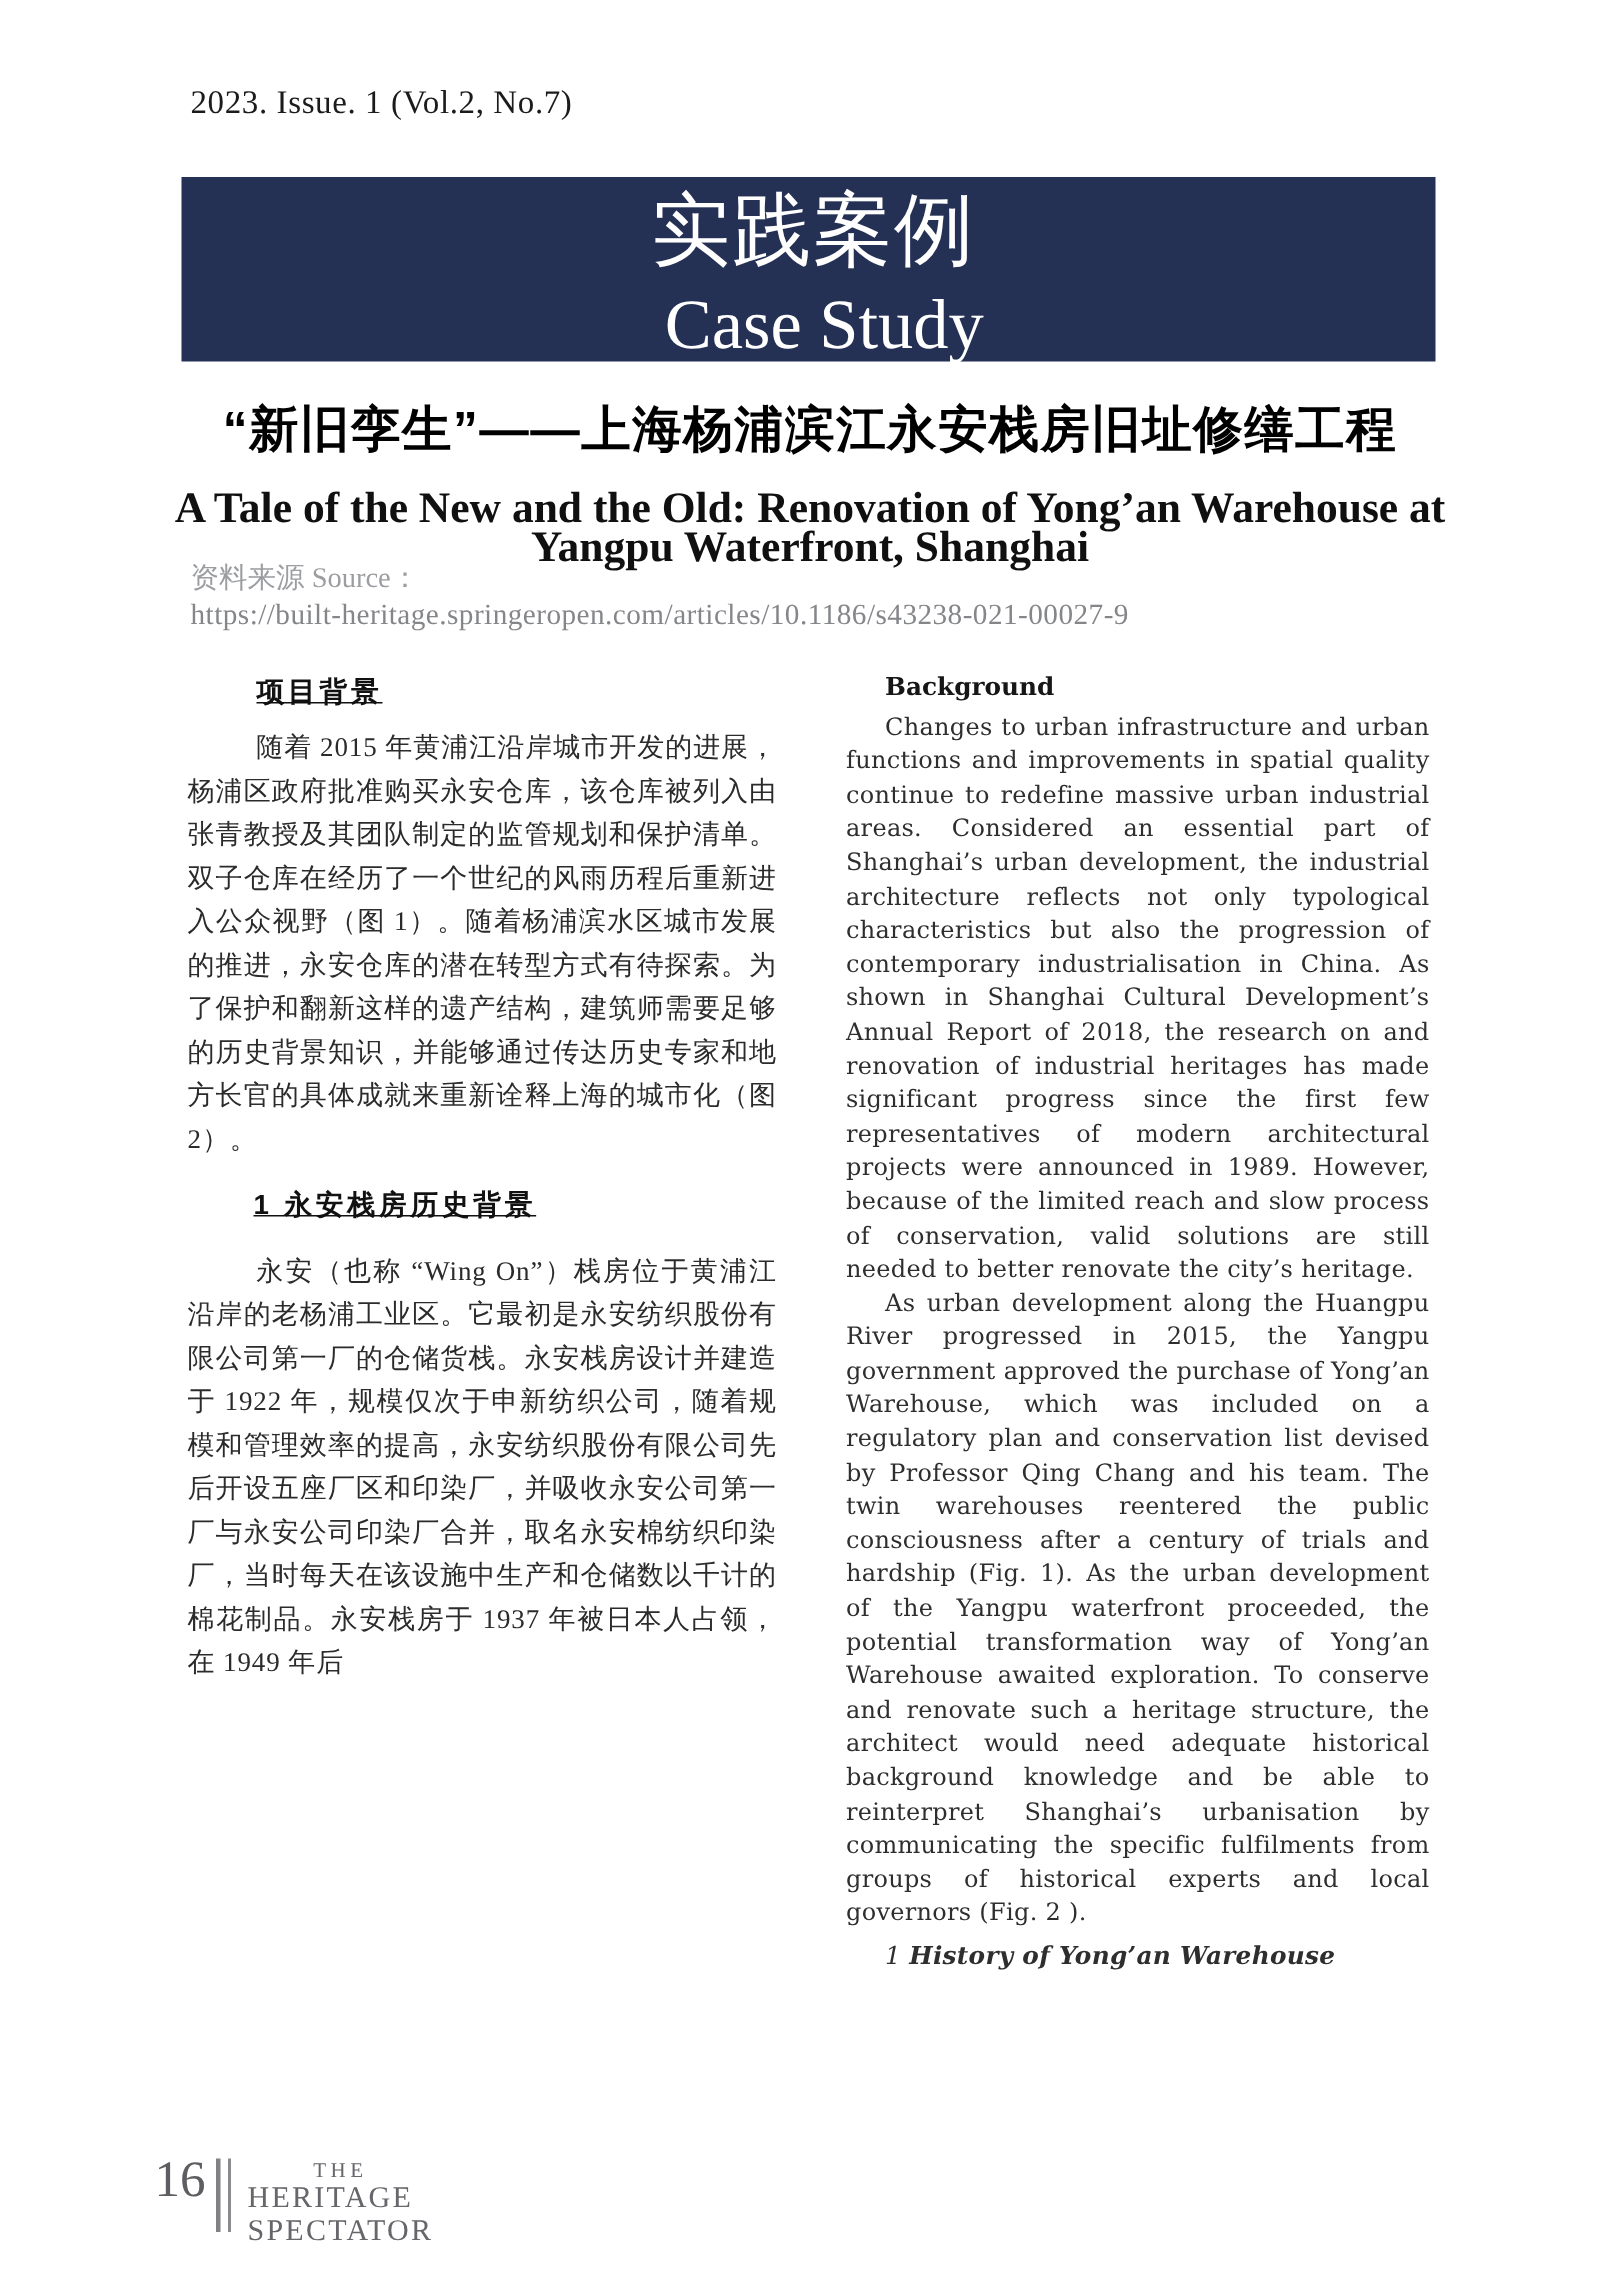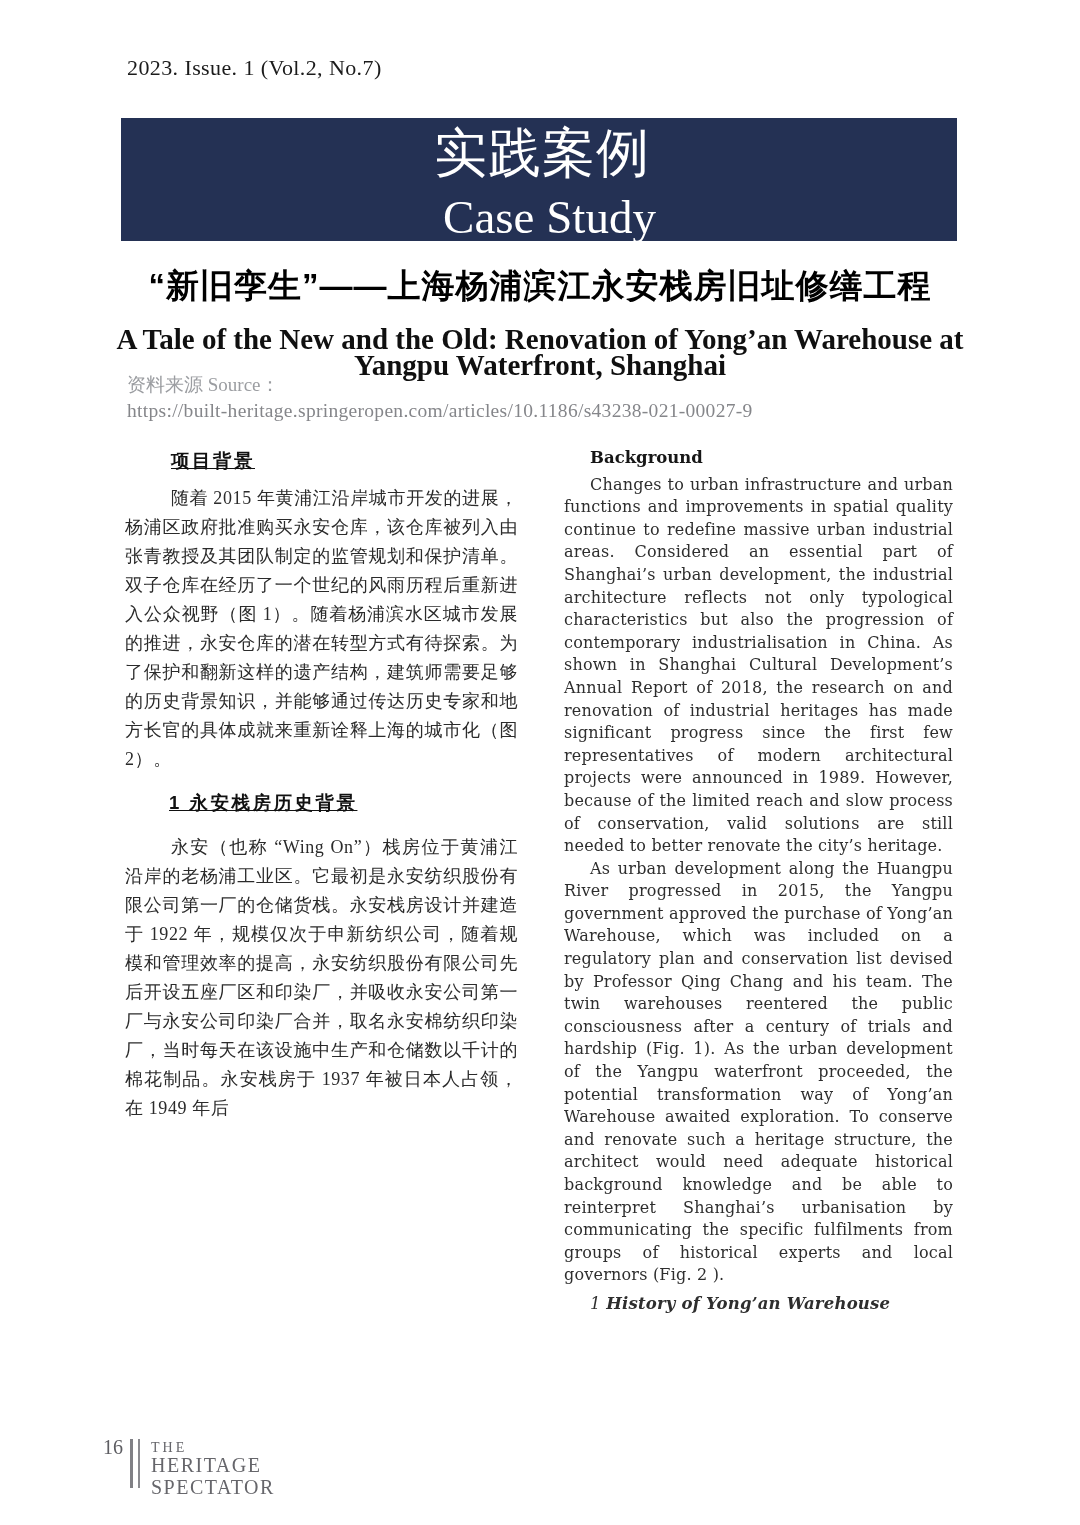--- a/index.html
+++ b/index.html
@@ -34,24 +34,24 @@
             text-indent:2.55em;letter-spacing:0.6px;}
 
   .en-col{width:389px;font-family:"DejaVu Serif",serif;color:#2e2e2e;font-size:16px;line-height:22.6px;}
   .en-h{font-weight:bold;font-size:16.5px;color:#161616;padding-left:26px;margin:0 0 4px 0;}
   .en-col p{margin:0;text-align:justify;text-indent:26px;letter-spacing:0.2px;}
   .en-h2{margin:6px 0 3px 0 !important;padding-left:26px;text-indent:0 !important;font-size:16.5px;font-style:italic;}
   .en-h2 .num{font-weight:400;}
   .en-h2 .txt{font-weight:bold;}
 
   .footer{position:absolute;left:103px;top:1437px;display:flex;align-items:flex-start;}
-  .f-num{font-size:20px;color:#5d5d62;line-height:1;}
+  .f-num{font-size:34px;color:#5d5d62;line-height:1;}
   .f-bars{width:5px;height:49px;margin:2px 0 0 7px;border-left:3px solid #808085;border-right:2px solid #8a8a8f;}
   .f-name{margin:3px 0 0 11px;color:#66666b;}
-  .f-name .l1{font-size:14px;letter-spacing:3px;line-height:15px;}
+  .f-name .l1{font-size:14px;letter-spacing:3px;line-height:15px;text-align:center;}
   .f-name .l2{font-size:20px;letter-spacing:1.5px;line-height:21.5px;}
 </style>
 </head>
 <body>
 
 <div class="page">
 
   <div class="issue-line">2023. Issue. 1 (Vol.2, No.7)</div>
 
   <div class="banner">

